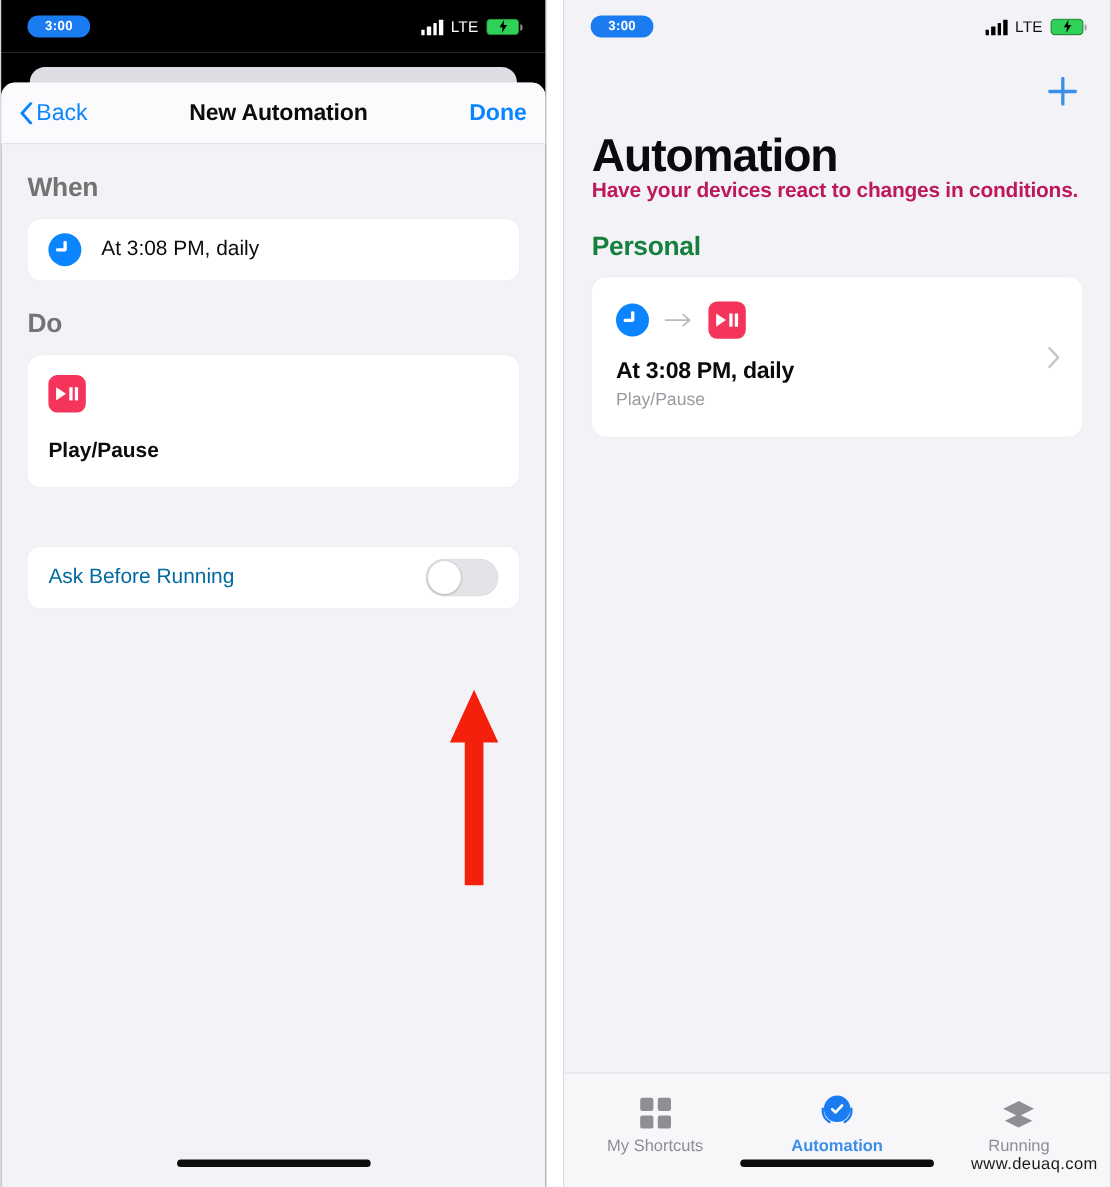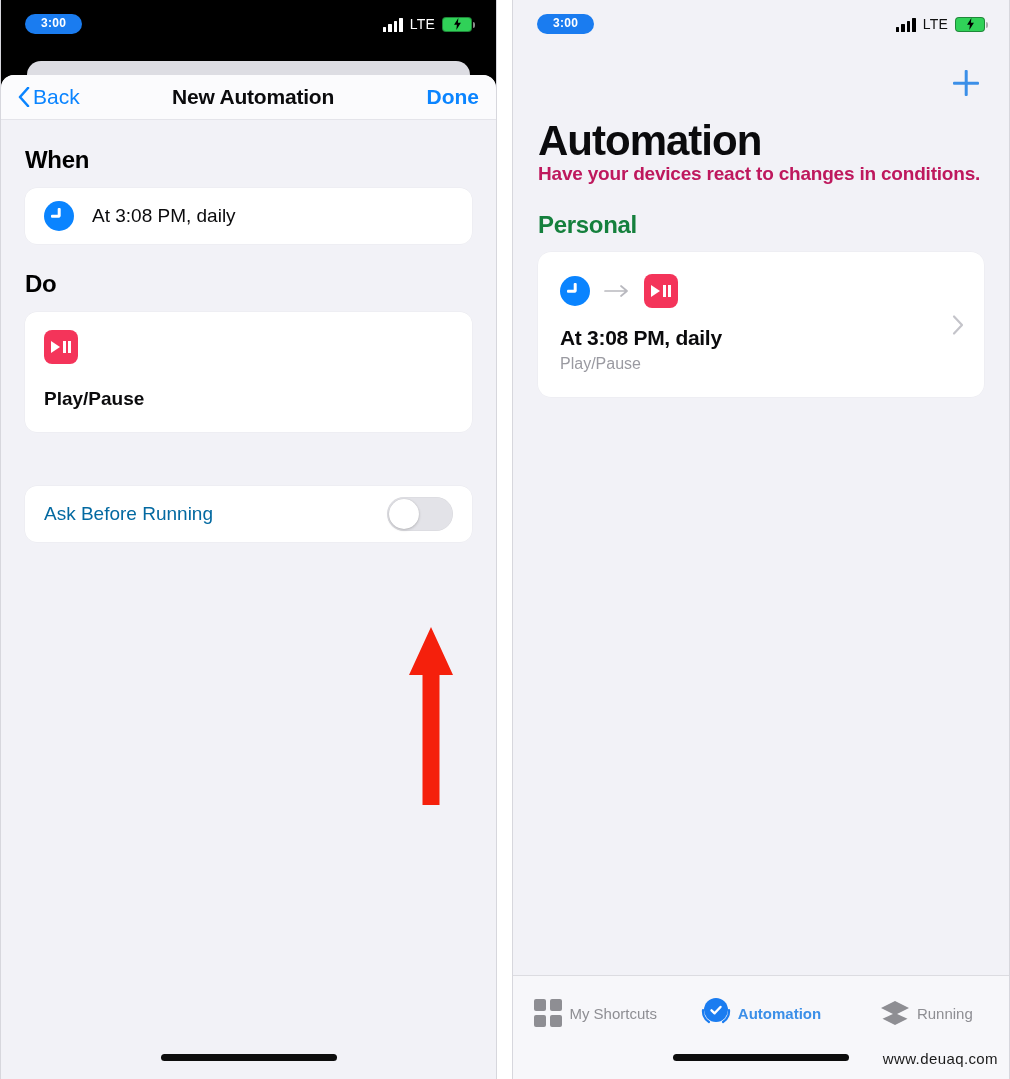--- a/index.html
+++ b/index.html
@@ -69,34 +69,34 @@
   .sheet-behind {
     position: absolute; left: 26px; right: 26px; top: 13px; height: 60px;
     background: #dddde3; border-radius: 14px 14px 0 0;
   }
   .sheet {
     position: absolute; left: 0; right: 0; top: 27px; bottom: 0;
     background: #f2f2f7; border-radius: 13px 13px 0 0;
     overflow: hidden;
   }
   .navbar {
-    height: 45px; background: #fbfbfd;
+    height: 56px; background: #fbfbfd;
     display: flex; align-items: center; justify-content: space-between;
     padding: 0 17px;
     border-bottom: 1px solid #e4e4ea;
   }
   .nav-back { display: flex; align-items: center; gap: 3px; color: #0a84ff; font-size: 21px; cursor: pointer; }
   .chev-left { width: 12px; height: 20px; }
   .chev-left path { stroke:#0a84ff; stroke-width: 2.6; fill: none; stroke-linecap: round; stroke-linejoin: round; }
   .nav-title { font-size: 21px; font-weight: 700; color: #0b0b0d; letter-spacing: -.2px; }
   .nav-done { color: #0a84ff; font-size: 21px; font-weight: 600; cursor: pointer; }
 
   .sheet-content { padding: 0 24px; }
   .sec-head {
-    font-size: 24px; font-weight: 700; color: #000000;
+    font-size: 24px; font-weight: 700; color: #737373;
     margin: 26px 0 14px 0; letter-spacing: -.3px;
   }
   .card {
     background: #fff; border-radius: 12px;
     box-shadow: 0 0 0 .5px rgba(0,0,0,.035);
   }
   .card.when { height: 56px; display: flex; align-items: center; padding: 0 19px; gap: 18px; }
   .card.do   { padding: 18px 19px 22px; min-height: 120px; }
   .card.toggle-row { height: 56px; display: flex; align-items: center; justify-content: space-between; padding: 0 19px; }
 
@@ -178,21 +178,21 @@
   .auto-sub { font-size: 16px; color: #9a9aa1; margin-top: 5px; }
   .card-chevron { position:absolute; right: 20px; top: 50%; transform: translateY(-50%); width: 12px; height: 21px; }
   .card-chevron path { stroke:#c4c4ca; stroke-width: 2.2; fill:none; stroke-linecap:round; stroke-linejoin:round; }
 
   
   .tabbar {
     position: absolute; left: 0; right: 0; bottom: 0; height: 104px;
     background: #f7f7fa; border-top: 1px solid #dcdce1;
   }
   .tabs { display:flex; height: 74px; }
-  .tab { flex:1; display:flex; flex-direction:row; align-items:center; justify-content:center; gap: 7px; cursor:pointer; }
+  .tab { flex:1; display:flex; flex-direction:column; align-items:center; justify-content:flex-end; gap: 7px; cursor:pointer; }
   .tab-label { font-size: 15px; color: #8e8e93; }
   .tab.active .tab-label { color: #3b8fe8; font-weight: 700; }
 
   .grid-icon { display:grid; grid-template-columns: repeat(2, 12px); grid-template-rows: repeat(2, 12px); gap: 4px; }
   .grid-icon span { background:#8e8e93; border-radius: 2px; display:block; }
 
   .auto-icon-tab { width: 30px; height: 30px; position: relative; }
   .auto-icon-tab .circ {
     position:absolute; left: 3px; top: 0; width: 24px; height: 24px;
     border-radius:50%; background:#1a7cf0;

